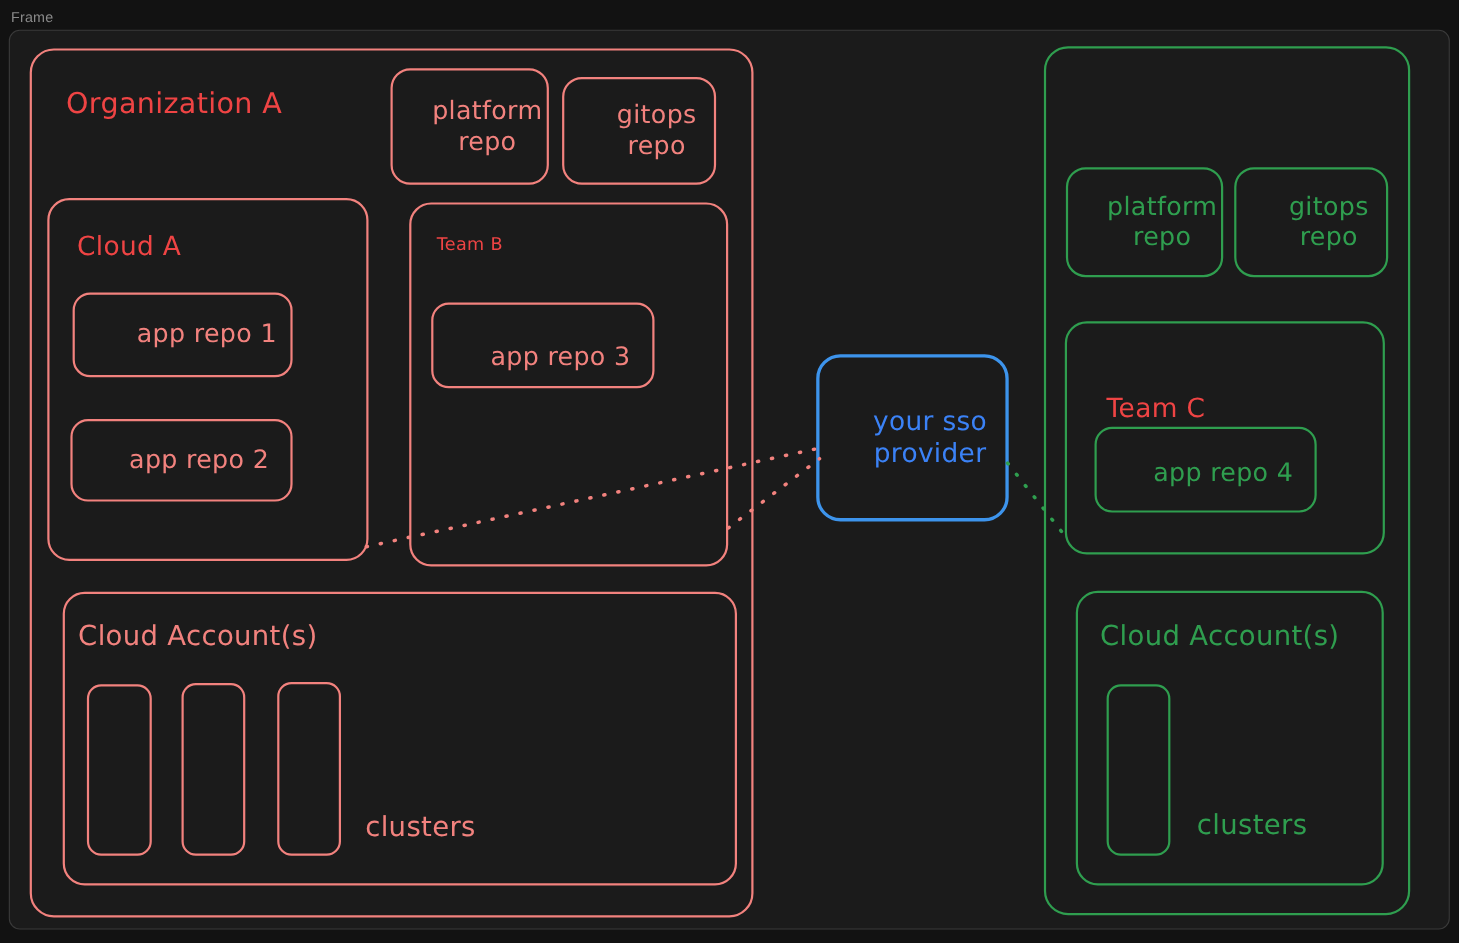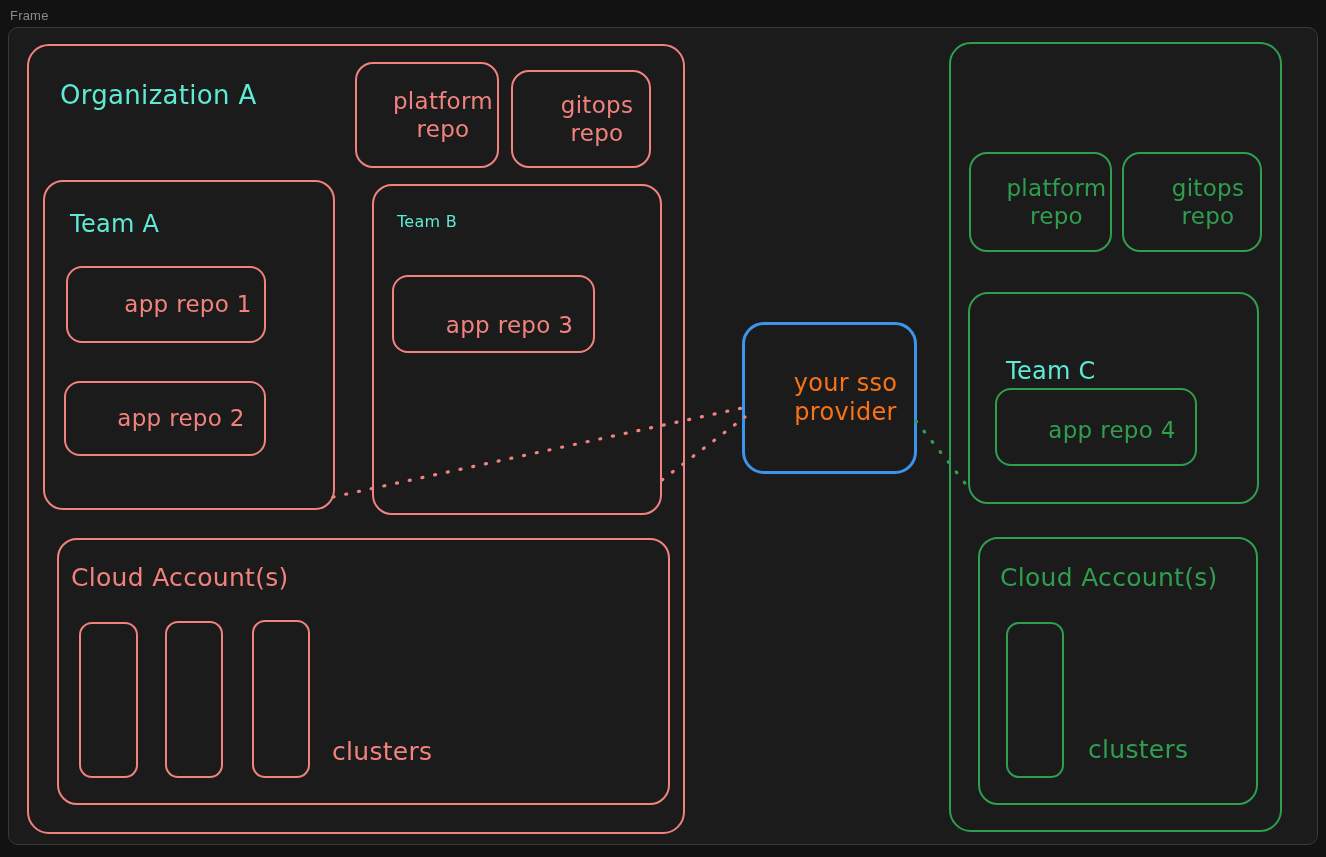--- a/index.html
+++ b/index.html
@@ -42,25 +42,25 @@
   }
   
   .hbox {
     position: absolute;
     box-sizing: border-box;
     border-style: solid;
     background: transparent;
   }
   .pink { border-color: #f2827e; color: #f2827e; }
   .green { border-color: #2f9e4f; color: #2f9e4f; }
-  .blue  { border-color: #3d94ec; color: #f97316; }
+  .blue  { border-color: #3d94ec; color: #3b82f6; }
 
   .title-white {
     position: absolute;
-    color: #5eead4;
+    color: #ef4444;
     white-space: nowrap;
   }
   .label {
     position: absolute;
     white-space: nowrap;
     text-align: center;
   }
   .hand {
     font-family: "DejaVu Sans", sans-serif;
     font-weight: 400;
@@ -97,21 +97,21 @@
 
   <div class="hbox pink" style="left:355px; top:62px; width:144px; height:106px; border-width:2.6px; border-radius:18px;"></div>
   <div class="ctext hand pink" style="left:355px; top:62px; width:144px; height:106px; font-size:23px;">platform
 repo</div>
 
   <div class="hbox pink" style="left:511px; top:70px; width:140px; height:98px; border-width:2.6px; border-radius:18px;"></div>
   <div class="ctext hand pink" style="left:511px; top:70px; width:140px; height:98px; font-size:23px;">gitops
 repo</div>
 
   <div class="hbox pink" style="left:43px; top:180px; width:292px; height:330px; border-width:2.6px; border-radius:20px;"></div>
-  <div class="title-white hand" style="left:70px; top:210px; font-size:24px;">Team A</div>
+  <div class="title-white hand" style="left:70px; top:210px; font-size:24px;">Cloud A</div>
 
   <div class="hbox pink" style="left:66px; top:266px; width:200px; height:77px; border-width:2.6px; border-radius:16px;"></div>
   <div class="ctext hand pink" style="left:66px; top:266px; width:212px; height:77px; font-size:23px;">app repo 1</div>
 
   <div class="hbox pink" style="left:64px; top:381px; width:202px; height:75px; border-width:2.6px; border-radius:16px;"></div>
   <div class="ctext hand pink" style="left:64px; top:381px; width:202px; height:75px; font-size:23px;">app repo 2</div>
 
   <div class="hbox pink" style="left:372px; top:184px; width:290px; height:331px; border-width:2.6px; border-radius:20px;"></div>
   <div class="title-white hand" style="left:397px; top:212px; font-size:16px;">Team B</div>
 

